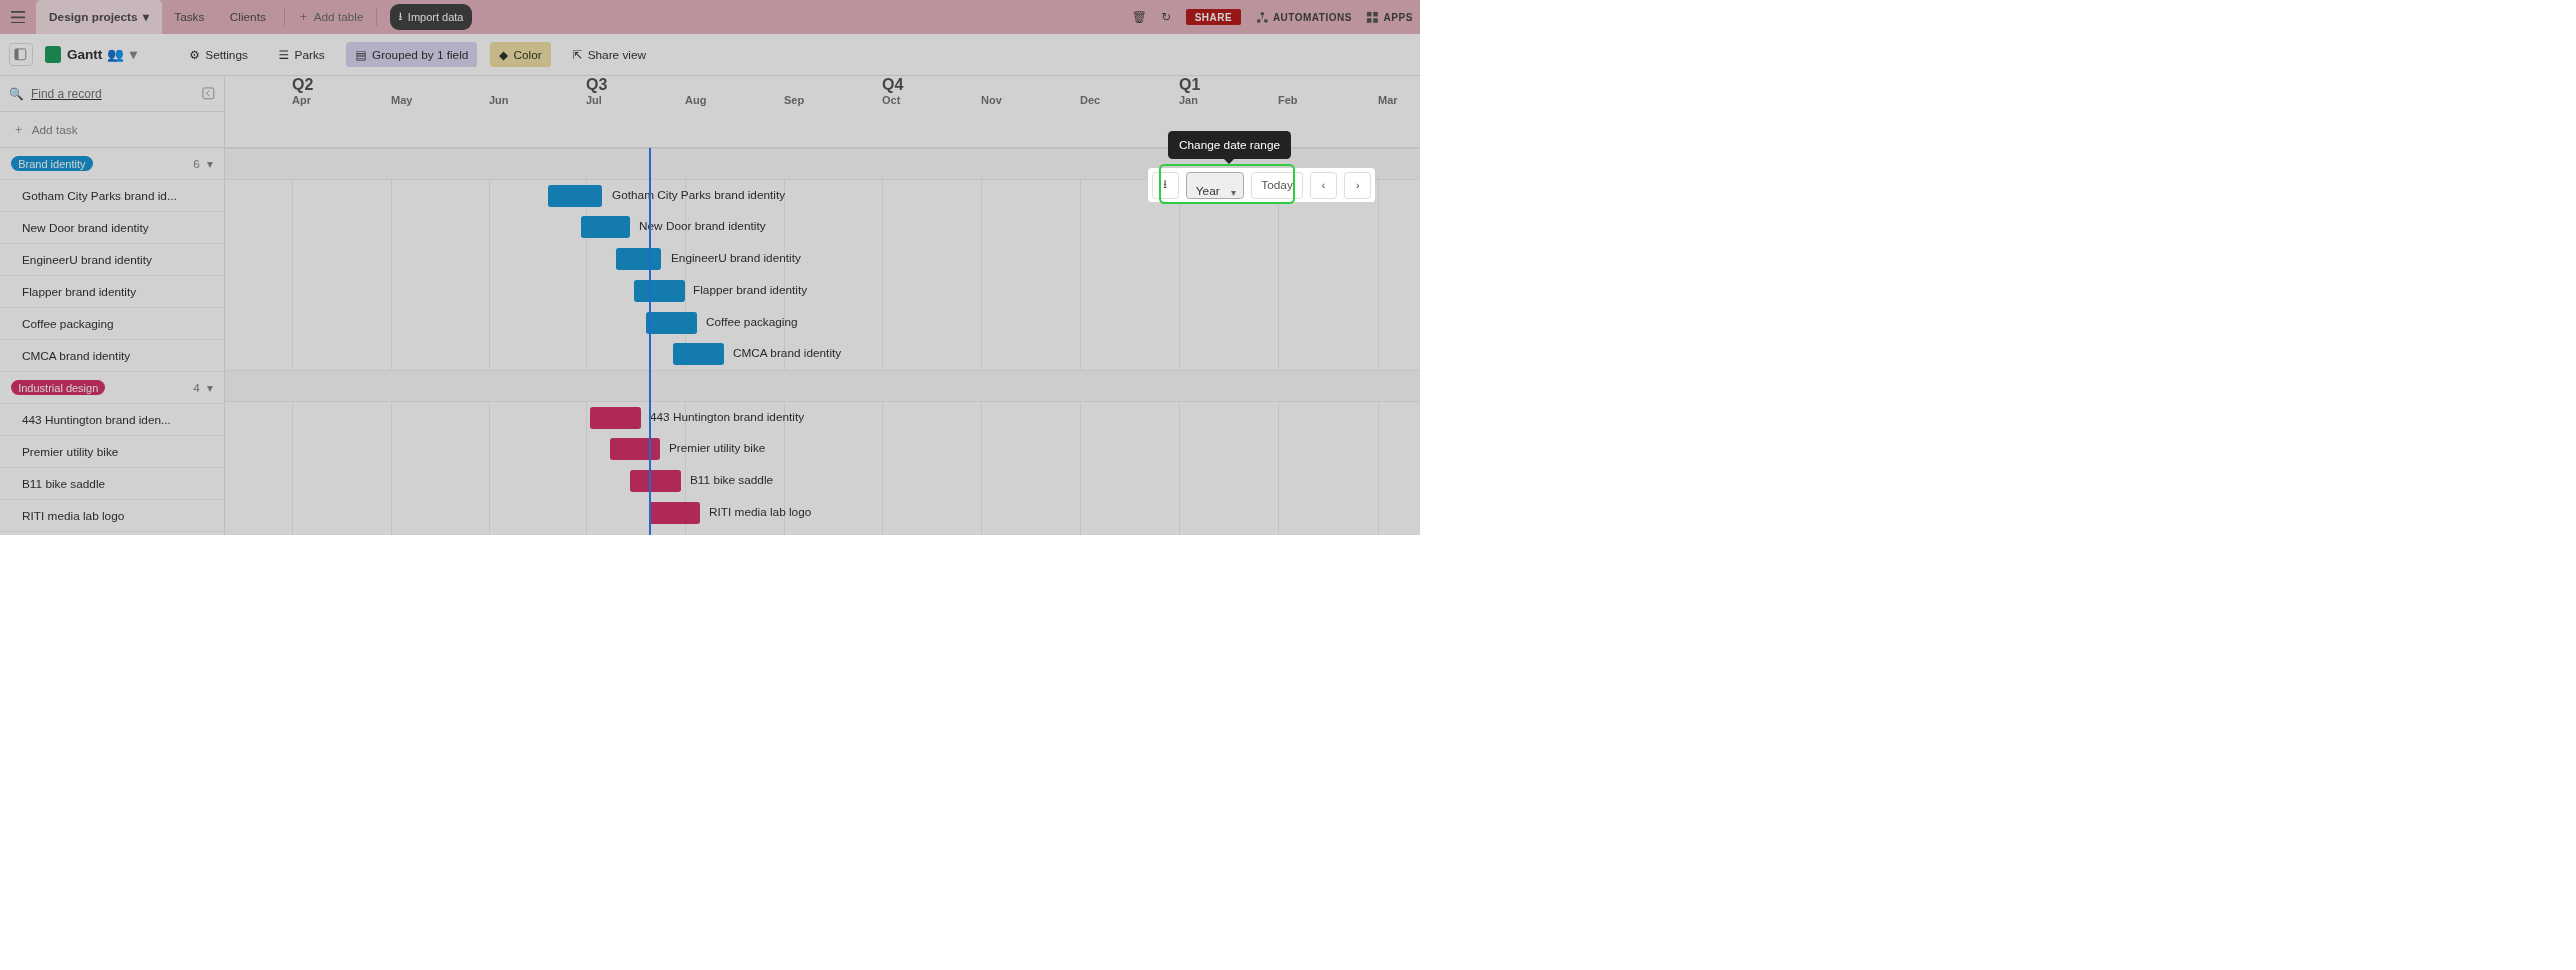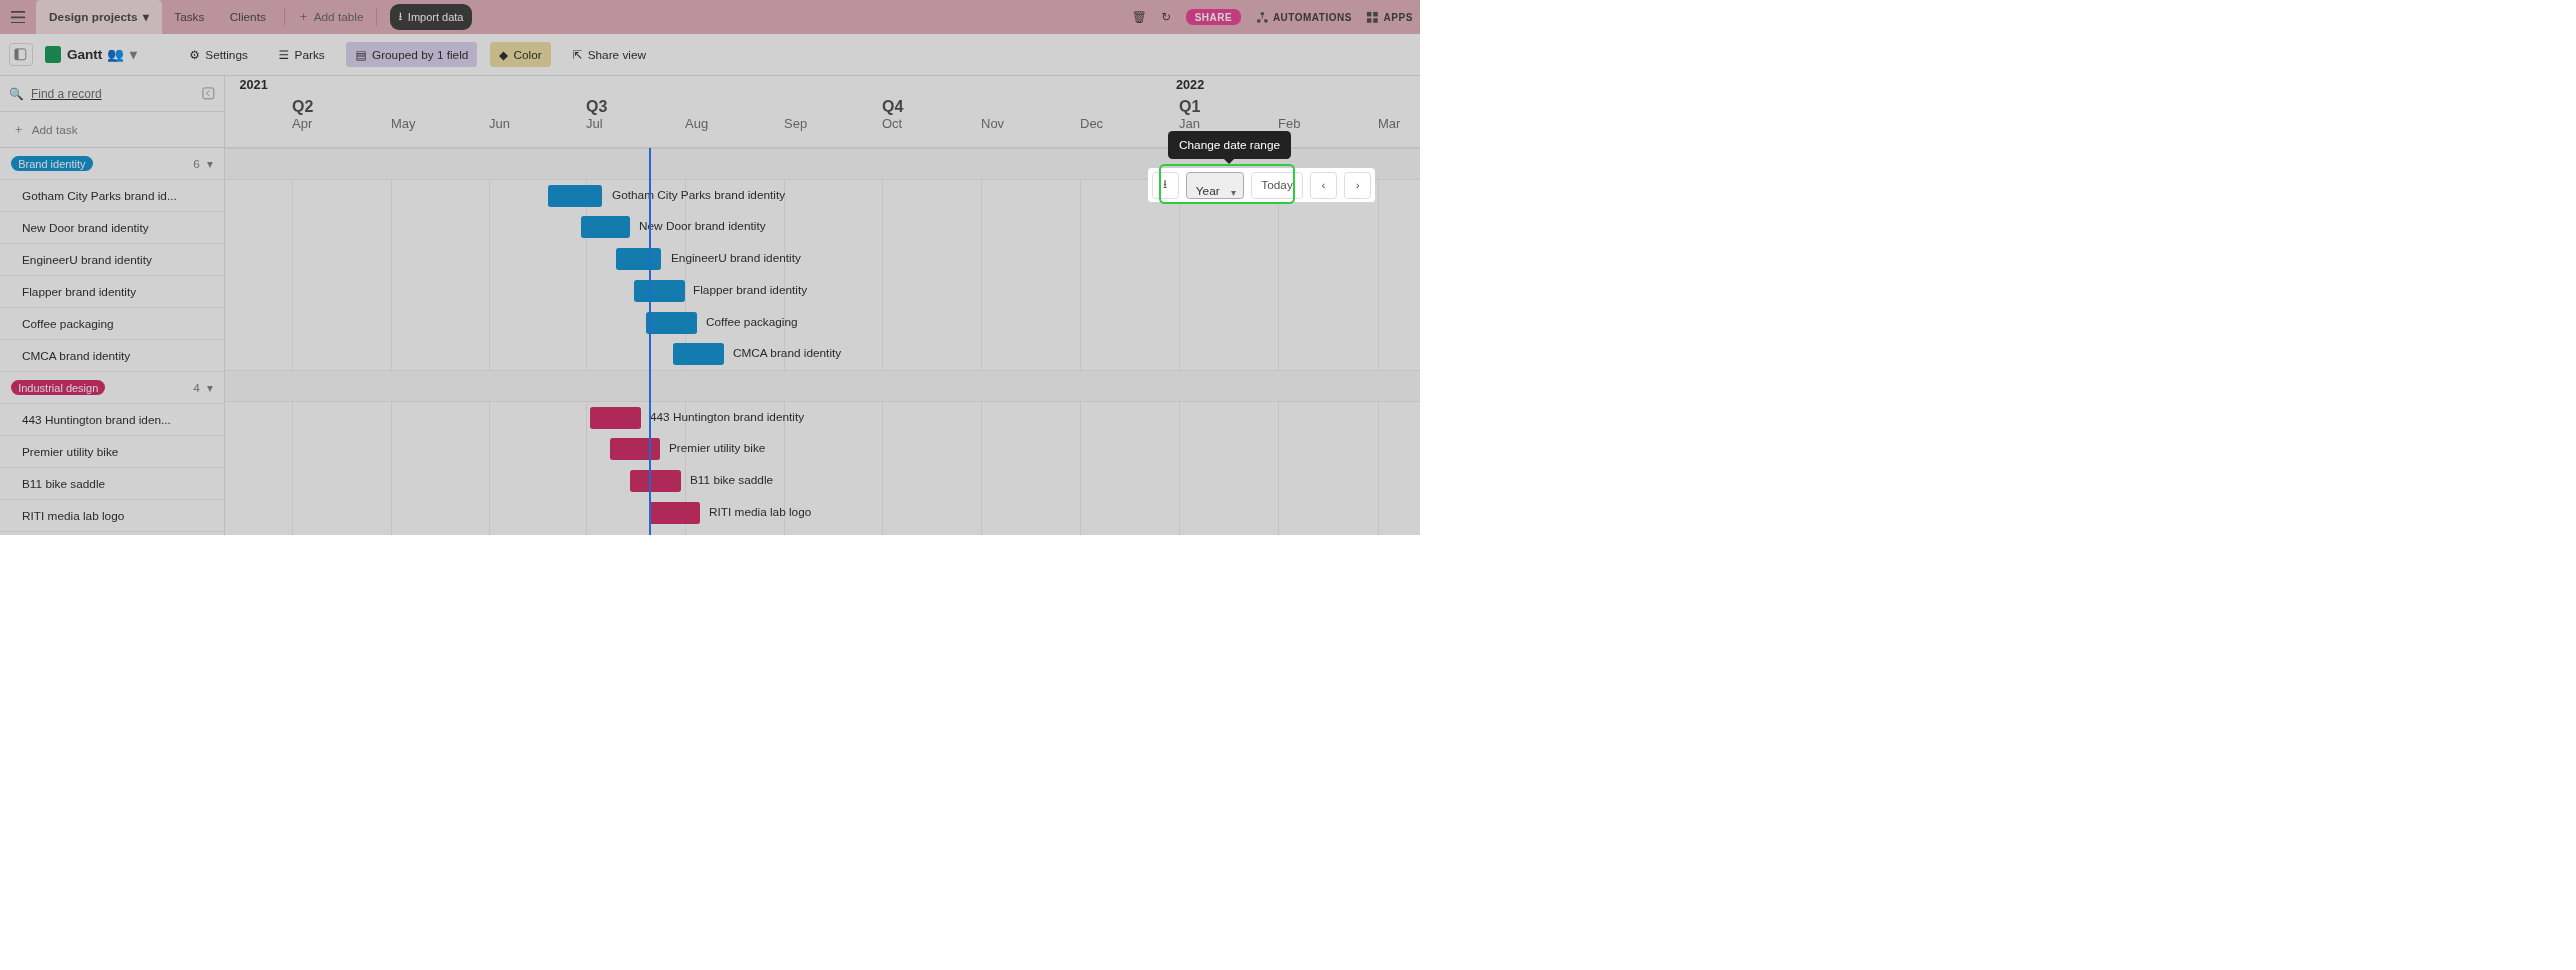--- a/index.html
+++ b/index.html
@@ -13,21 +13,21 @@
 
 .tabs-bar { height: 34px; background: #e4b4bf; display: flex; align-items: center; padding: 0 7.2px; }
 .hamburger { width: 22px; height: 22px; display:flex; align-items:center; justify-content:center; margin-right: 7.2px; color: #444; cursor:pointer; }
 .tab { height: 34px; display:flex; align-items:center; padding: 0 12.7px; color:#4d4d4d; border-top-left-radius:4.5px; border-top-right-radius:4.5px; cursor:pointer; font-weight:500; }
 .tab.active { background: #f3dee3; font-weight:600; }
 .tab .caret { margin-left:5.4px; }
 .tabs-bar .divider { width:0.9px; height:18px; background: rgba(0,0,0,0.15); margin: 0 5.4px; }
 .add-table { display:flex; align-items:center; color:#6b6b6b; padding:0 7.2px; cursor:pointer; gap:4.5px; }
 .import-data { display:flex; align-items:center; background:#444; color:#fff; padding:3.6px 9px; border-radius:9px; margin-left:7.2px; gap:5.4px; cursor:pointer; font-size:11px; }
 .tabs-right { margin-left:auto; display:flex; align-items:center; gap:14.5px; color:#444; }
-.share-pill { background:#ec4899; color:#fff; padding:2.7px 9px; border-radius:7px; font-size:10px; font-weight:700; letter-spacing:0.5px; cursor:pointer; }
+.share-pill { background:#b91c1c; color:#fff; padding:2.7px 9px; border-radius:2px; font-size:10px; font-weight:700; letter-spacing:0.5px; cursor:pointer; }
 .top-icon { display:flex; align-items:center; gap:4.5px; cursor:pointer; font-size:10px; font-weight:700; letter-spacing:0.5px; }
 
 
 .view-bar { height: 42px; background:#fff; border-bottom:0.9px solid #e6e6e6; display:flex; align-items:center; padding:0 9px; gap:12.7px; }
 .panel-toggle { width:23.5px; height:23.5px; border:0.9px solid #ddd; border-radius:3.6px; display:flex; align-items:center; justify-content:center; cursor:pointer; }
 .view-name { display:flex; align-items:center; gap:5.4px; font-weight:700; font-size:13.6px; }
 .view-icon { width:16.3px; height:16.3px; background:#1f9e5f; border-radius:2.7px; display:inline-block; }
 .people-icon { color:#777; }
 .toolbtn { display:flex; align-items:center; gap:5.4px; padding:5.4px 9px; border-radius:3.6px; cursor:pointer; color:#333; font-size:11.8px; }
 .toolbtn.grouped { background:#dcd6f0; }
@@ -49,21 +49,21 @@
 .group-caret { color:#888; cursor:pointer; }
 
 .task-row { height:32px; display:flex; align-items:center; padding:0 12.7px 0 22px; border-bottom:0.9px solid #f2f2f2; color:#333; white-space:nowrap; overflow:hidden; text-overflow:ellipsis; }
 
 
 .gantt { flex:1; position:relative; overflow:hidden; }
 .timeline-header { height:72px; border-bottom:0.9px solid #e6e6e6; position:relative; }
 .year-row { height:22px; position:relative; }
 .year-label { position:absolute; top:1.8px; font-weight:700; font-size:12.7px; }
 .quarter-row { height:18px; position:relative; color:#555; font-size:16px; font-weight:700; }
-.month-row { height:18px; position:relative; color:#777; font-size:13px; }
+.month-row { height:18px; position:relative; color:#777; font-size:11px;font-weight:bold; }
 .tl-label { position:absolute; }
 
 .gantt-body { position:absolute; top:72px; bottom:0; left:0; right:0; }
 .vline { position:absolute; top:0; bottom:0; width:0.9px; background:#eee; }
 .today-line { position:absolute; top:0; bottom:0; width:1.8px; background:#2d7ff9; z-index:5; }
 
 .g-row { position:absolute; left:0; right:0; height:32px; }
 .g-row.group { background:#fafafa; border-top:0.9px solid #eee; border-bottom:0.9px solid #eee; }
 .bar { position:absolute; height:22px; top:4.5px; border-radius:2.7px; }
 .bar.blue { background:#1997d6; }
@@ -210,24 +210,20 @@
           </div>
           <div class="task-row">443 Huntington brand iden...</div>
           <div class="task-row">Premier utility bike</div>
           <div class="task-row">B11 bike saddle</div>
           <div class="task-row">RITI media lab logo</div>
         </div>
   </div>
 
   <div class="gantt">
     <div class="timeline-header">
-      <div class="year-row" id="year-row">
-            <span class="year-label tl-label" style="left: 14.5px;">2021</span>
-            <span class="year-label tl-label" style="left: 951px;">2022</span>
-          </div>
       <div class="quarter-row" id="quarter-row">
             <span class="tl-label" style="left: 67px;">Q2</span>
             <span class="tl-label" style="left: 361px;">Q3</span>
             <span class="tl-label" style="left: 657px;">Q4</span>
             <span class="tl-label" style="left: 954px;">Q1</span>
           </div>
       <div class="month-row" id="month-row">
             <span class="tl-label" style="left: 67px;">Apr</span>
             <span class="tl-label" style="left: 166px;">May</span>
             <span class="tl-label" style="left: 264px;">Jun</span>

